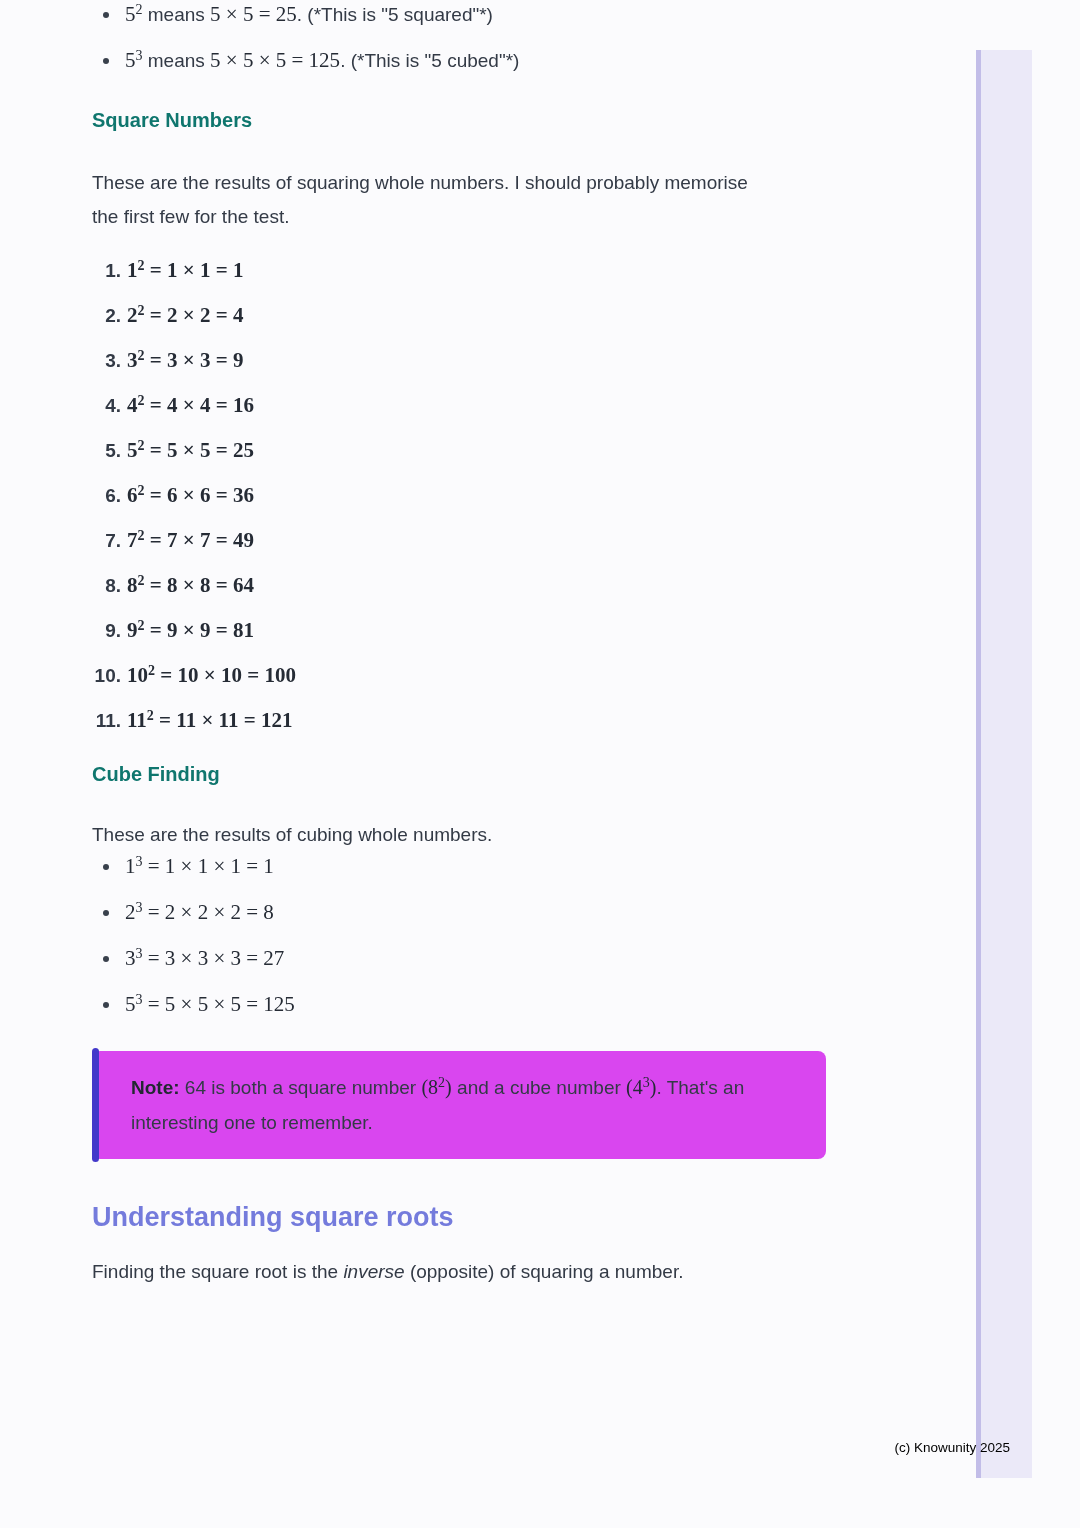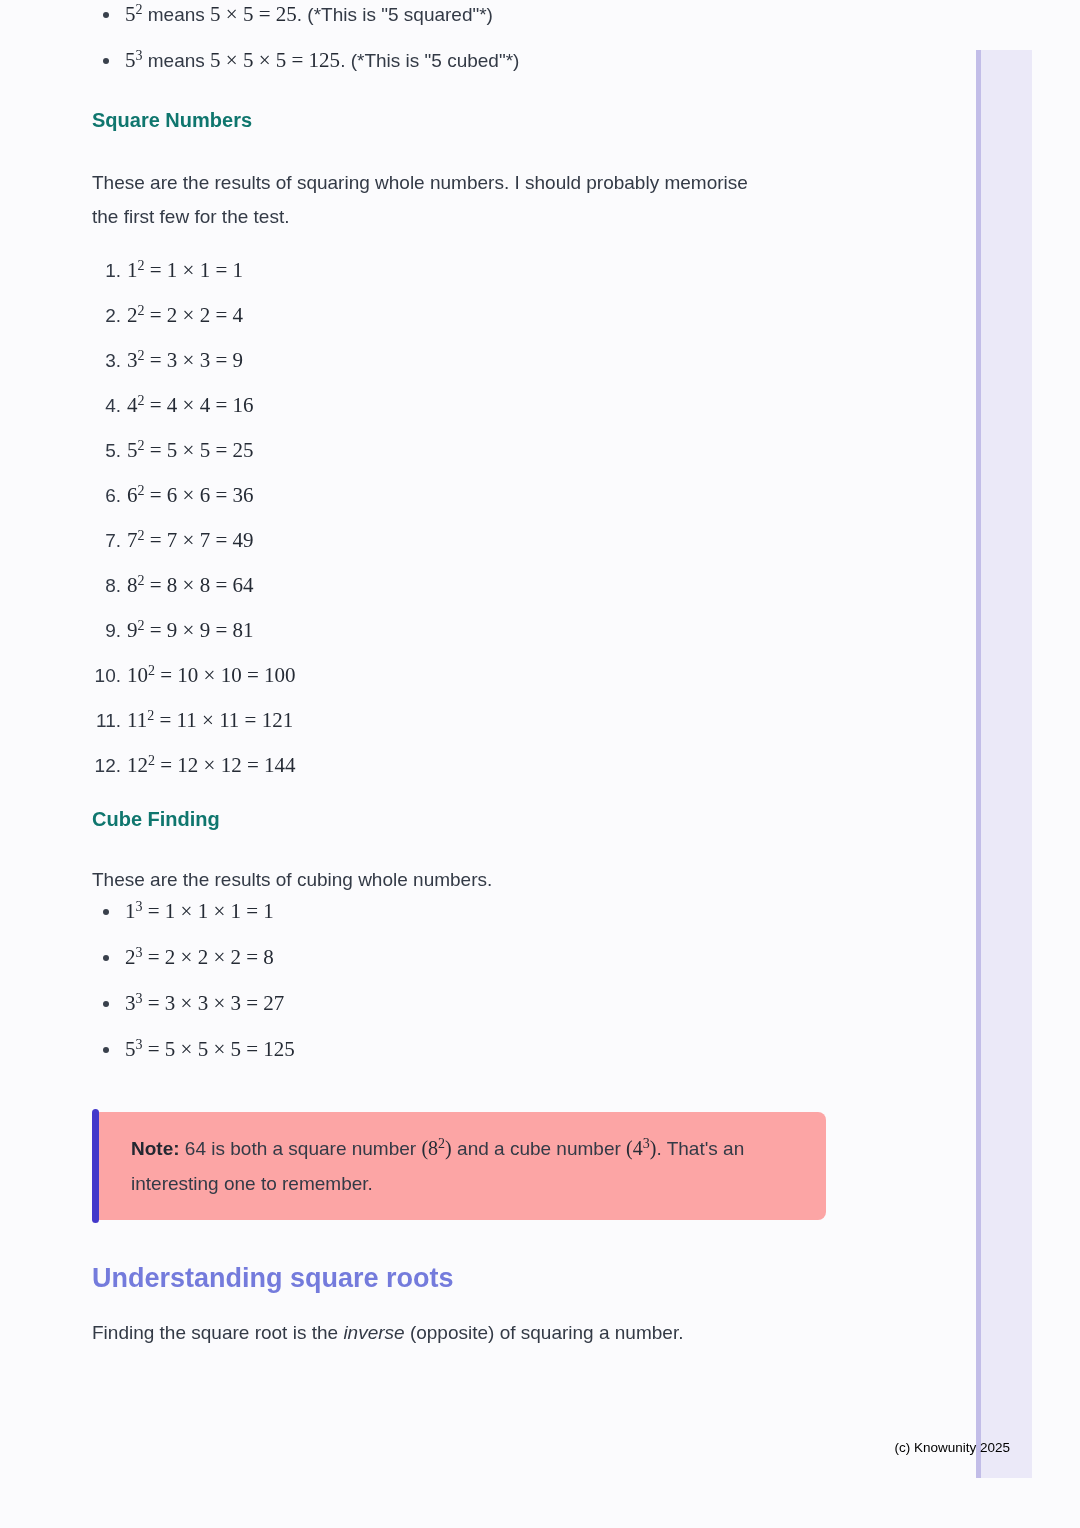--- a/index.html
+++ b/index.html
@@ -75,38 +75,38 @@
 
   p, .para {
     font-size: 19px;
     line-height: 34px;
     color: #333a46;
   }
   .p-square { margin-top: 34px; max-width: 734px; }
   .p-cube   { margin-top: 32px; }
 
   
-  ol.olist { list-style: none; margin: 22px 0 6px 0; padding: 0; }
+  ol.olist { list-style: none; margin: 22px 0 6px 0; padding: 0; font-weight: bold; }
   .oli { line-height: 29px; margin-bottom: 15px; white-space: nowrap; }
   .onum {
     display: inline-block;
     width: 29px;
     text-align: right;
     font-size: 19px;
     color: #333a46;
     margin-right: 6px;
   }
 
   .cube-list { margin-top: 16px; }
 
   
   .note {
     position: relative;
-    margin-top: 48px;
-    background: #fca5a5;
+    margin-top: 32px;
+    background: #d946ef;
     border-radius: 8px;
     padding: 19px 36px 19px 39px;
   }
   .note-bar {
     position: absolute;
     left: 0; top: -3px; bottom: -3px;
     width: 7px;
     border-radius: 5px;
     background: #4338ca;
   }
@@ -167,21 +167,20 @@
     <li class="oli"><span class="onum">2.</span><span class="math"><span>2</span><sup>2</sup><span> = 2 × 2 = 4</span></span></li>
     <li class="oli"><span class="onum">3.</span><span class="math"><span>3</span><sup>2</sup><span> = 3 × 3 = 9</span></span></li>
     <li class="oli"><span class="onum">4.</span><span class="math"><span>4</span><sup>2</sup><span> = 4 × 4 = 16</span></span></li>
     <li class="oli"><span class="onum">5.</span><span class="math"><span>5</span><sup>2</sup><span> = 5 × 5 = 25</span></span></li>
     <li class="oli"><span class="onum">6.</span><span class="math"><span>6</span><sup>2</sup><span> = 6 × 6 = 36</span></span></li>
     <li class="oli"><span class="onum">7.</span><span class="math"><span>7</span><sup>2</sup><span> = 7 × 7 = 49</span></span></li>
     <li class="oli"><span class="onum">8.</span><span class="math"><span>8</span><sup>2</sup><span> = 8 × 8 = 64</span></span></li>
     <li class="oli"><span class="onum">9.</span><span class="math"><span>9</span><sup>2</sup><span> = 9 × 9 = 81</span></span></li>
     <li class="oli"><span class="onum">10.</span><span class="math"><span>10</span><sup>2</sup><span> = 10 × 10 = 100</span></span></li>
     <li class="oli"><span class="onum">11.</span><span class="math"><span>11</span><sup>2</sup><span> = 11 × 11 = 121</span></span></li>
-    <li class="oli"><span class="onum">12.</span><span class="math"><span>12</span><sup>2</sup><span> = 12 × 12 = 144</span></span></li>
   </ol>
 
   <h3 class="h-cube">Cube Finding</h3>
 
   <p class="p-cube">These are the results of cubing whole numbers.</p>
 
   <ul class="blist cube-list">
     <li class="bli"><span class="dot"></span><span class="math"><span>1</span><sup>3</sup><span> = 1 × 1 × 1 = 1</span></span></li>
     <li class="bli"><span class="dot"></span><span class="math"><span>2</span><sup>3</sup><span> = 2 × 2 × 2 = 8</span></span></li>
     <li class="bli"><span class="dot"></span><span class="math"><span>3</span><sup>3</sup><span> = 3 × 3 × 3 = 27</span></span></li>

